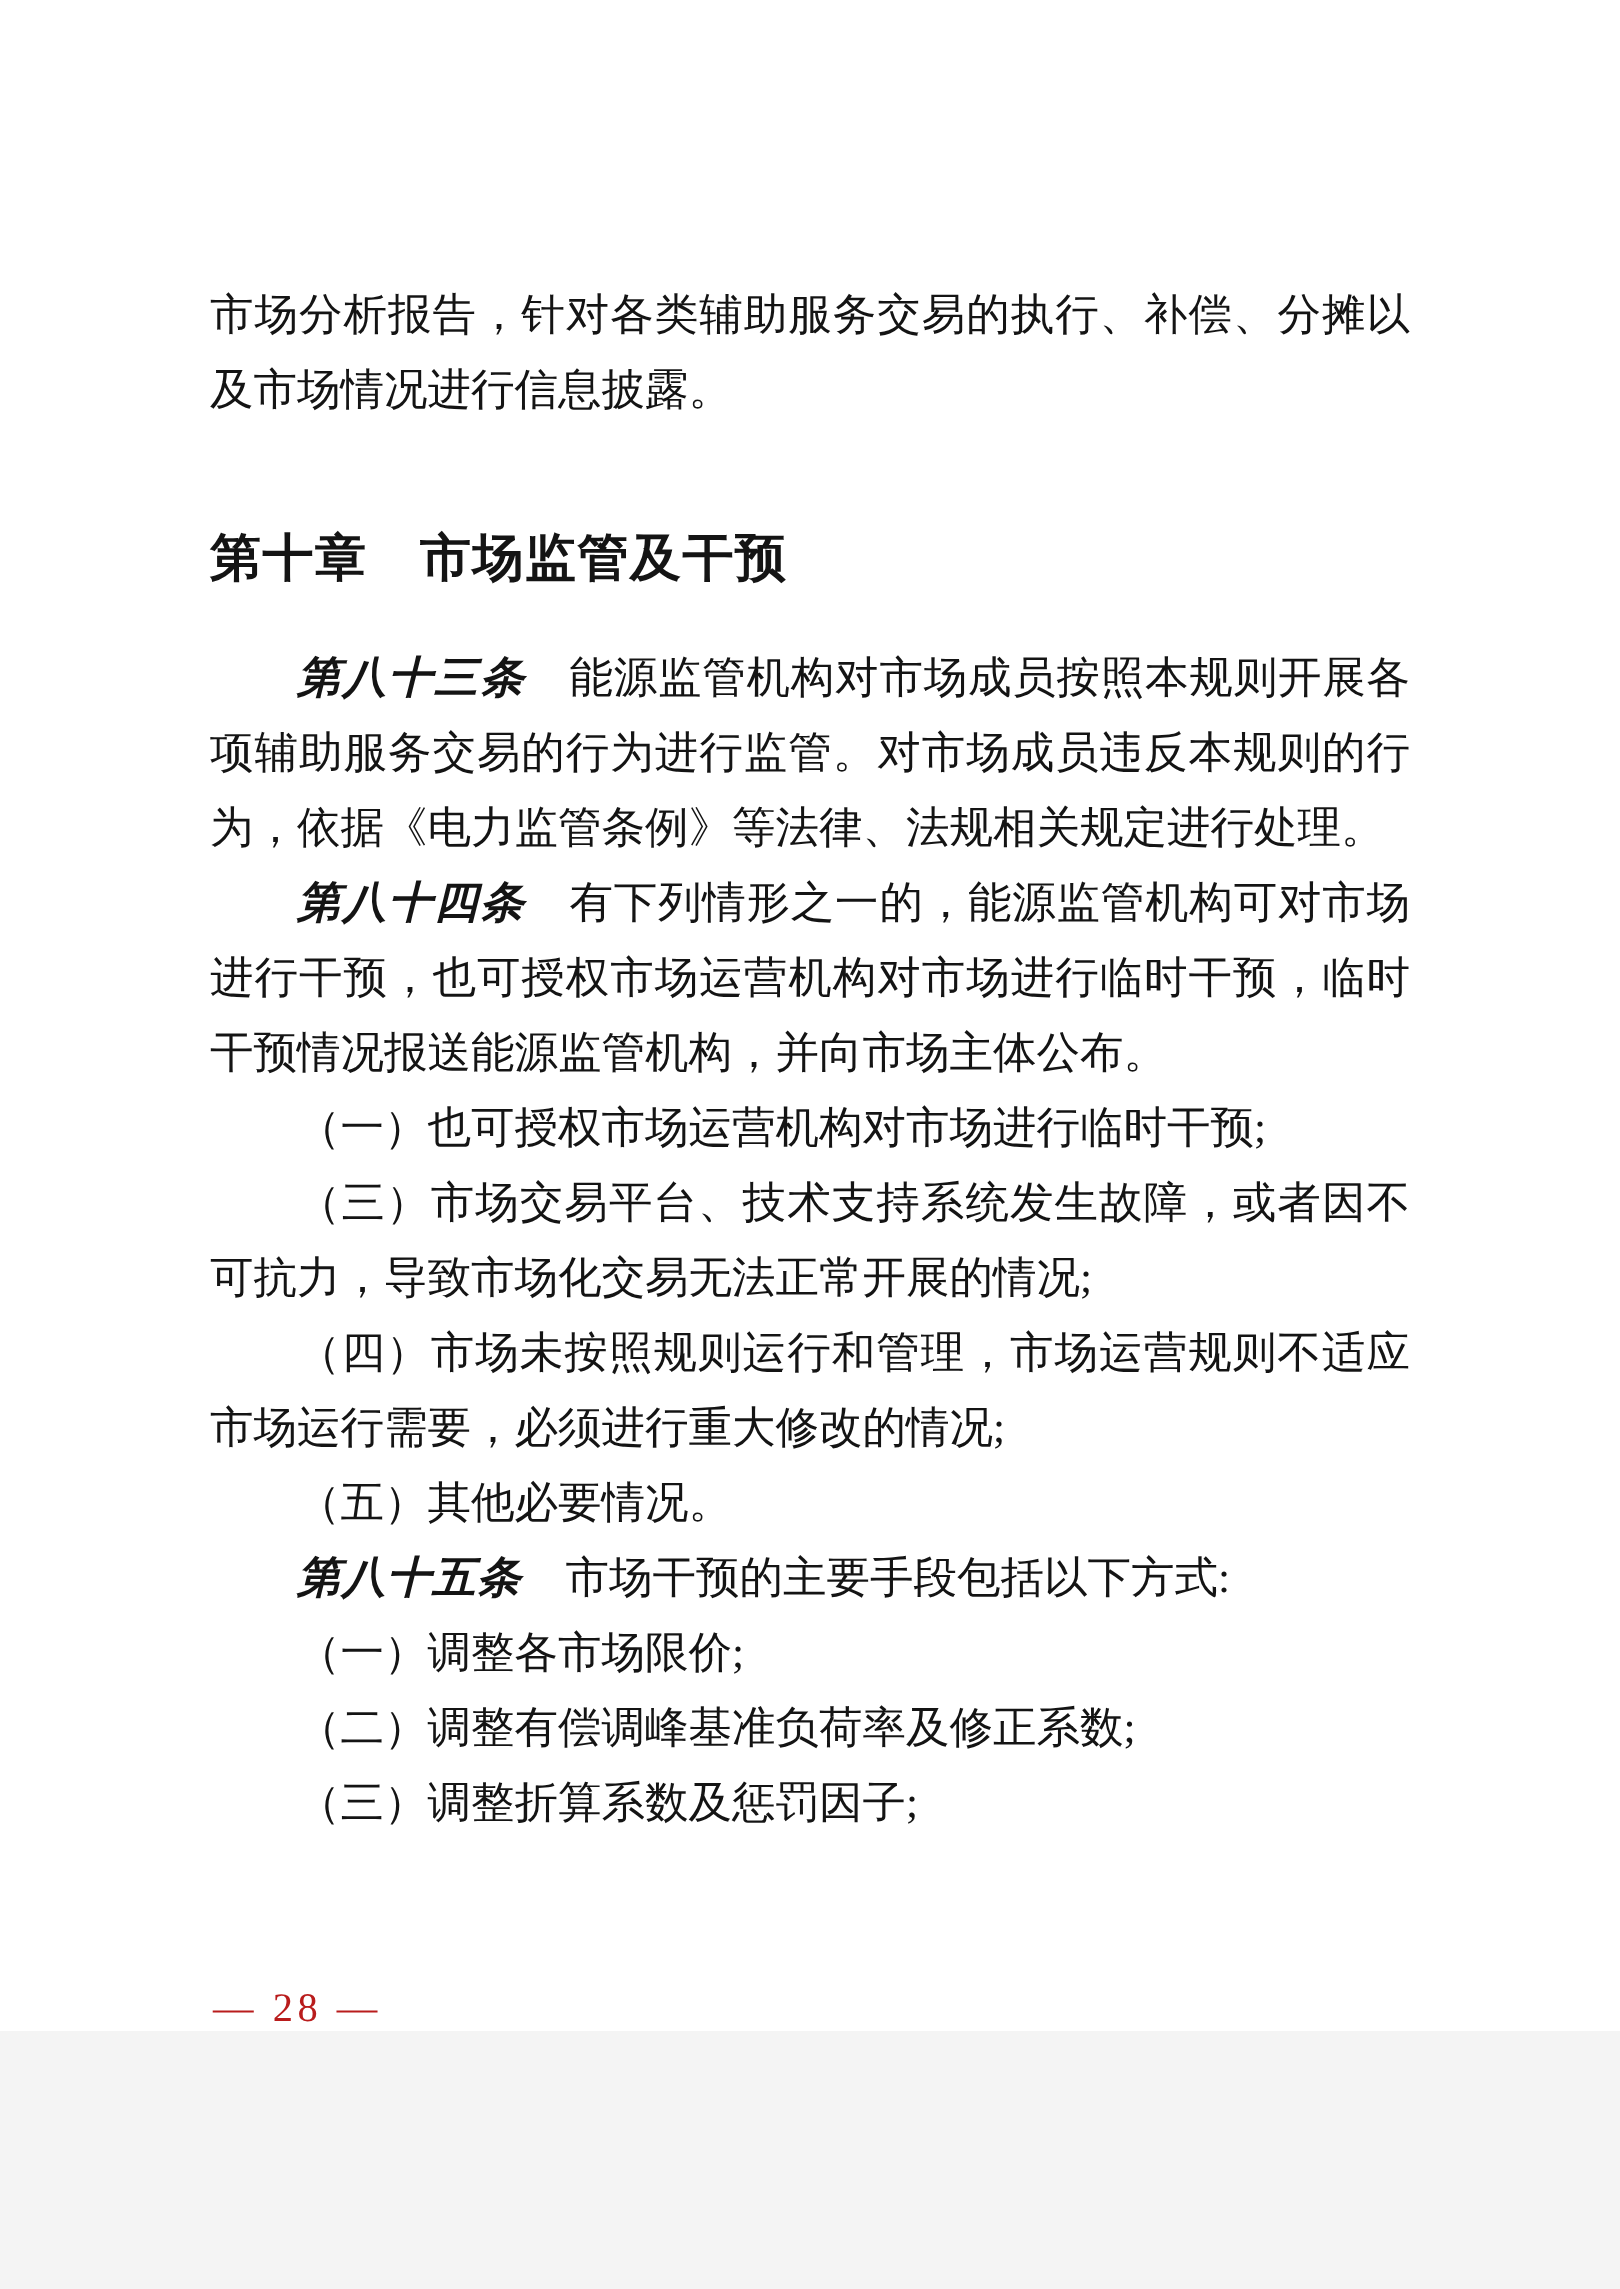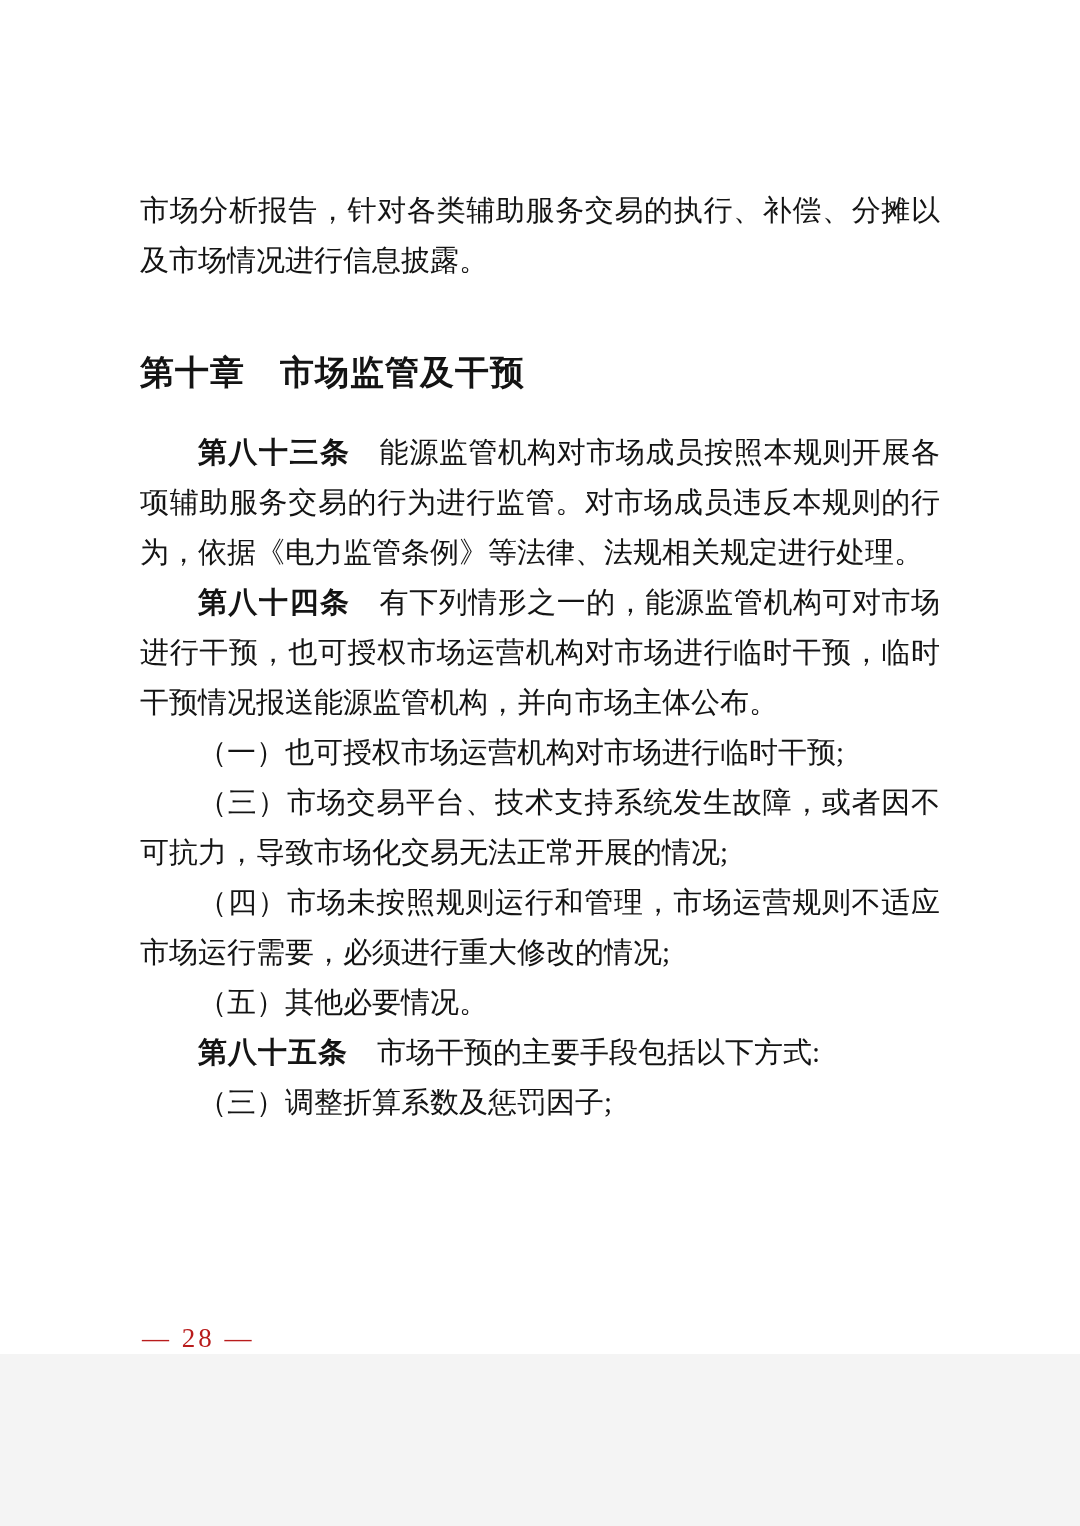--- a/index.html
+++ b/index.html
@@ -42,20 +42,21 @@
     font-weight: 700;
     font-size: 34px;
     line-height: 46px;
     letter-spacing: 1px;
   }
   .artnum {
     font-family: "Liberation Sans", "DejaVu Sans", sans-serif;
     font-weight: 700;
     margin-right: 1em;
     letter-spacing: 1px;
+    font-style: italic;
   }
   .page-number {
     position: absolute;
     left: 142px;
     top: 1320px;
     font-size: 27px;
     line-height: 36px;
     letter-spacing: 3px;
     color: #b91c1c;
   }
@@ -106,21 +107,23 @@
     <p class="para">（三）市场交易平台、技术支持系统发生故障，或者因不可抗力，导致市场化交易无法正常开展的情况;</p>
 
     <p class="para">（四）市场未按照规则运行和管理，市场运营规则不适应市场运行需要，必须进行重大修改的情况;</p>
 
     <p class="para">（五）其他必要情况。</p>
 
     <p class="para">
       <span class="artnum">第八十五条</span><span>市场干预的主要手段包括以下方式:</span>
     </p>
 
+    <p class="para">（一）调整各市场限价;</p>
 
+    <p class="para">（二）调整有偿调峰基准负荷率及修正系数;</p>
 
     <p class="para">（三）调整折算系数及惩罚因子;</p>
 
   </div>
 
   <div class="page-number">— 28 —</div>
 
   <div class="logo">
     <span class="logo-latin">ESCN</span>
     <span class="logo-cn">中国储能网</span>

